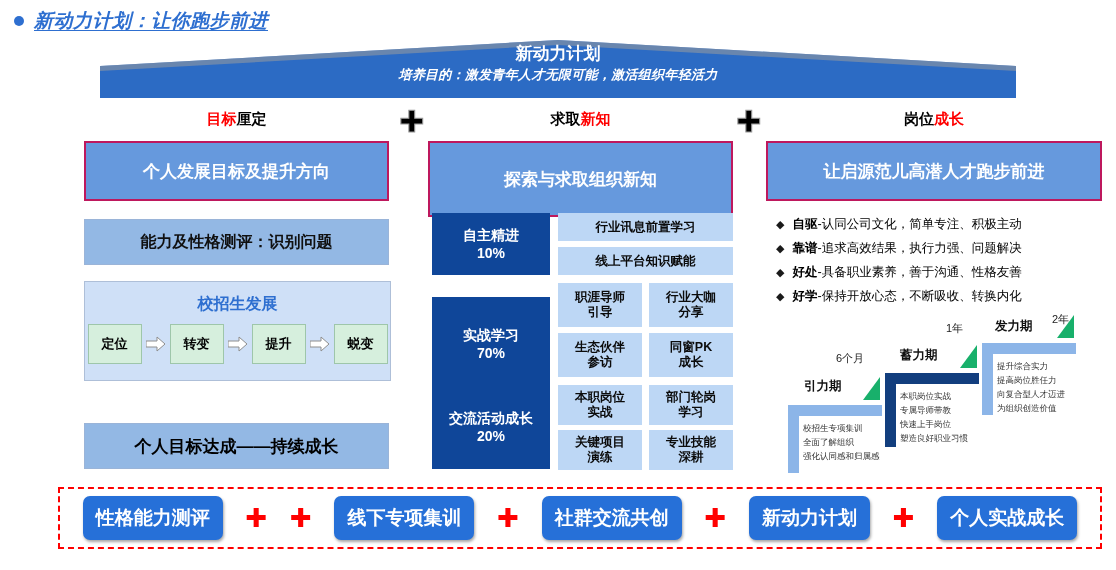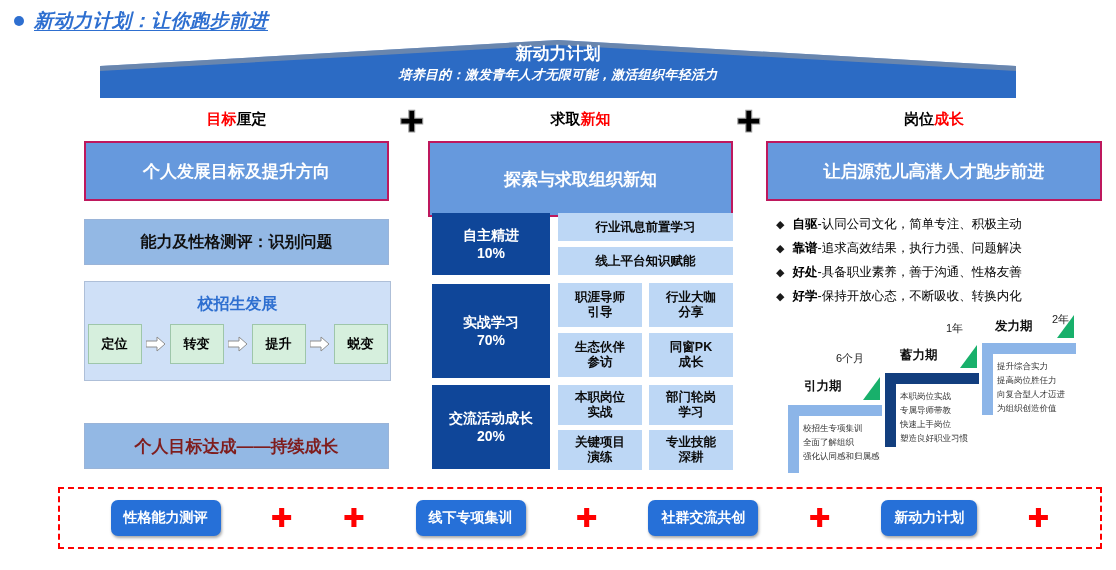--- a/index.html
+++ b/index.html
@@ -85,21 +85,21 @@
   .green-box {
     background: #D6EFDD; border: 1px solid #9ec6aa;
     color: #000; font-weight: bold; font-size: 13px;
   }
   .arrow-right {
     width: 20px; height: 16px; position: relative;
   }
   .arrow-right svg { display: block; }
   .blue-band {
     background: #93B8E4; border: 1px solid #9ab4d8;
-    color: #7f1d1d; font-weight: bold; font-size: 17px;
+    color: #000000; font-weight: bold; font-size: 17px;
   }
 
   
   .navy-box {
     background: #0F4699; color: #fff;
     font-weight: bold; font-size: 14px; line-height: 18px;
     display: flex; flex-direction: column;
     align-items: center; justify-content: center;
   }
   .navy-box .pct { font-size: 14px; }
@@ -130,21 +130,21 @@
   }
 
   
   #bottom-strip {
     left: 58px; top: 487px; width: 1044px; height: 62px;
     border: 2px dashed #FF0000; box-sizing: border-box;
     display: flex; align-items: center; justify-content: space-evenly;
   }
   .chip {
     background: #2670D8; color: #ffffff;
-    font-weight: bold; font-size: 14px;
+    font-weight: bold; font-size: 19px;
     border-radius: 7px;
     padding: 9px 13px;
     white-space: nowrap;
     box-shadow: 1px 2px 3px rgba(0,0,0,.35);
   }
   .chain-plus {
     color: #FF0000; font-weight: bold; font-size: 26px; line-height: 20px;
   }
 </style>
 </head>
@@ -211,21 +211,21 @@
 
 <div class="abs box hdr-box" style="left:428px; top:141px; width:305px; height:76px;">探索与求取组织新知</div>
 
 <div class="abs navy-box" style="left:432px; top:213px; width:118px; height:62px;">
   <div>自主精进</div>
   <div class="pct">10%</div>
 </div>
 <div class="abs lblue-box" style="left:558px; top:213px; width:175px; height:28px;">行业讯息前置学习</div>
 <div class="abs lblue-box" style="left:558px; top:247px; width:175px; height:28px;">线上平台知识赋能</div>
 
-<div class="abs navy-box" style="left:432px; top:284px; width:118px; height:94px;">
+<div class="abs navy-box" style="left:432px; top:297px; width:118px; height:94px;">
   <div>实战学习</div>
   <div class="pct">70%</div>
 </div>
 <div class="abs lblue-box" style="left:558px; top:283px; width:84px; height:44px; white-space:pre-line;">职涯导师
 引导</div>
 <div class="abs lblue-box" style="left:649px; top:283px; width:84px; height:44px; white-space:pre-line;">行业大咖
 分享</div>
 <div class="abs lblue-box" style="left:558px; top:333px; width:84px; height:44px; white-space:pre-line;">生态伙伴
 参访</div>
 <div class="abs lblue-box" style="left:649px; top:333px; width:84px; height:44px; white-space:pre-line;">同窗PK
@@ -309,13 +309,14 @@
 <div class="abs" id="bottom-strip">
   <div class="chip">性格能力测评</div>
   <div class="chain-plus">✚</div>
   <div class="chain-plus">✚</div>
   <div class="chip">线下专项集训</div>
   <div class="chain-plus">✚</div>
   <div class="chip">社群交流共创</div>
   <div class="chain-plus">✚</div>
   <div class="chip">新动力计划</div>
   <div class="chain-plus">✚</div>
+  <div class="chip">个人实战成长</div>
 </div>
 
 </body></html>

